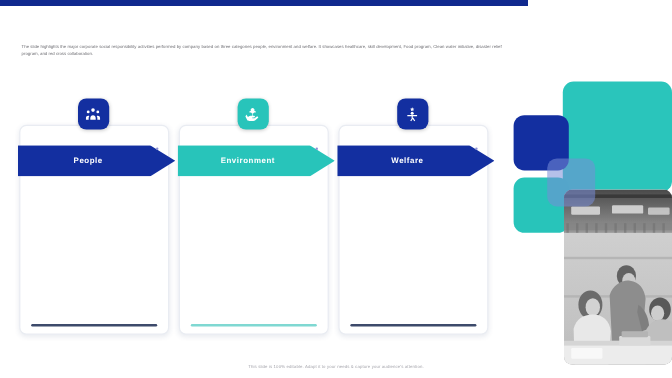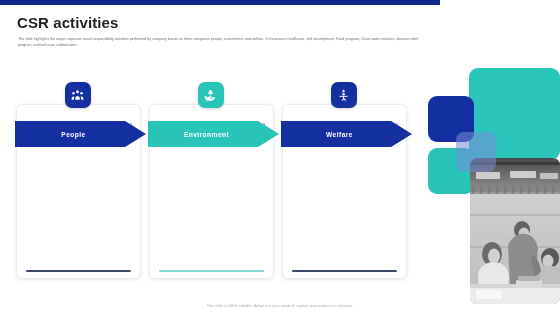--- a/index.html
+++ b/index.html
@@ -106,21 +106,20 @@
     text-align:center;font-size:3.6px;color:#a6a6ad;letter-spacing:.1px;
   }
 </style>
 </head>
 <body>
 
 <div class="slide">
 
   <div class="topbar"></div>
 
-  <div class="title">CSR activities</div>
   <div class="subtitle">The slide highlights the major corporate social responsibility activities performed by company based on three categories people, environment and welfare. It showcases healthcare, skill development, Food program, Clean water initiative, disaster relief program, and red cross collaboration.</div>
 
   <div class="cols">
 
     <div class="col c0">
       <div class="card">
         <div class="card-accent" style="background:#3d4a6b"></div>
       </div>
 
       <div class="icon-tile" style="background:#132FA0">

